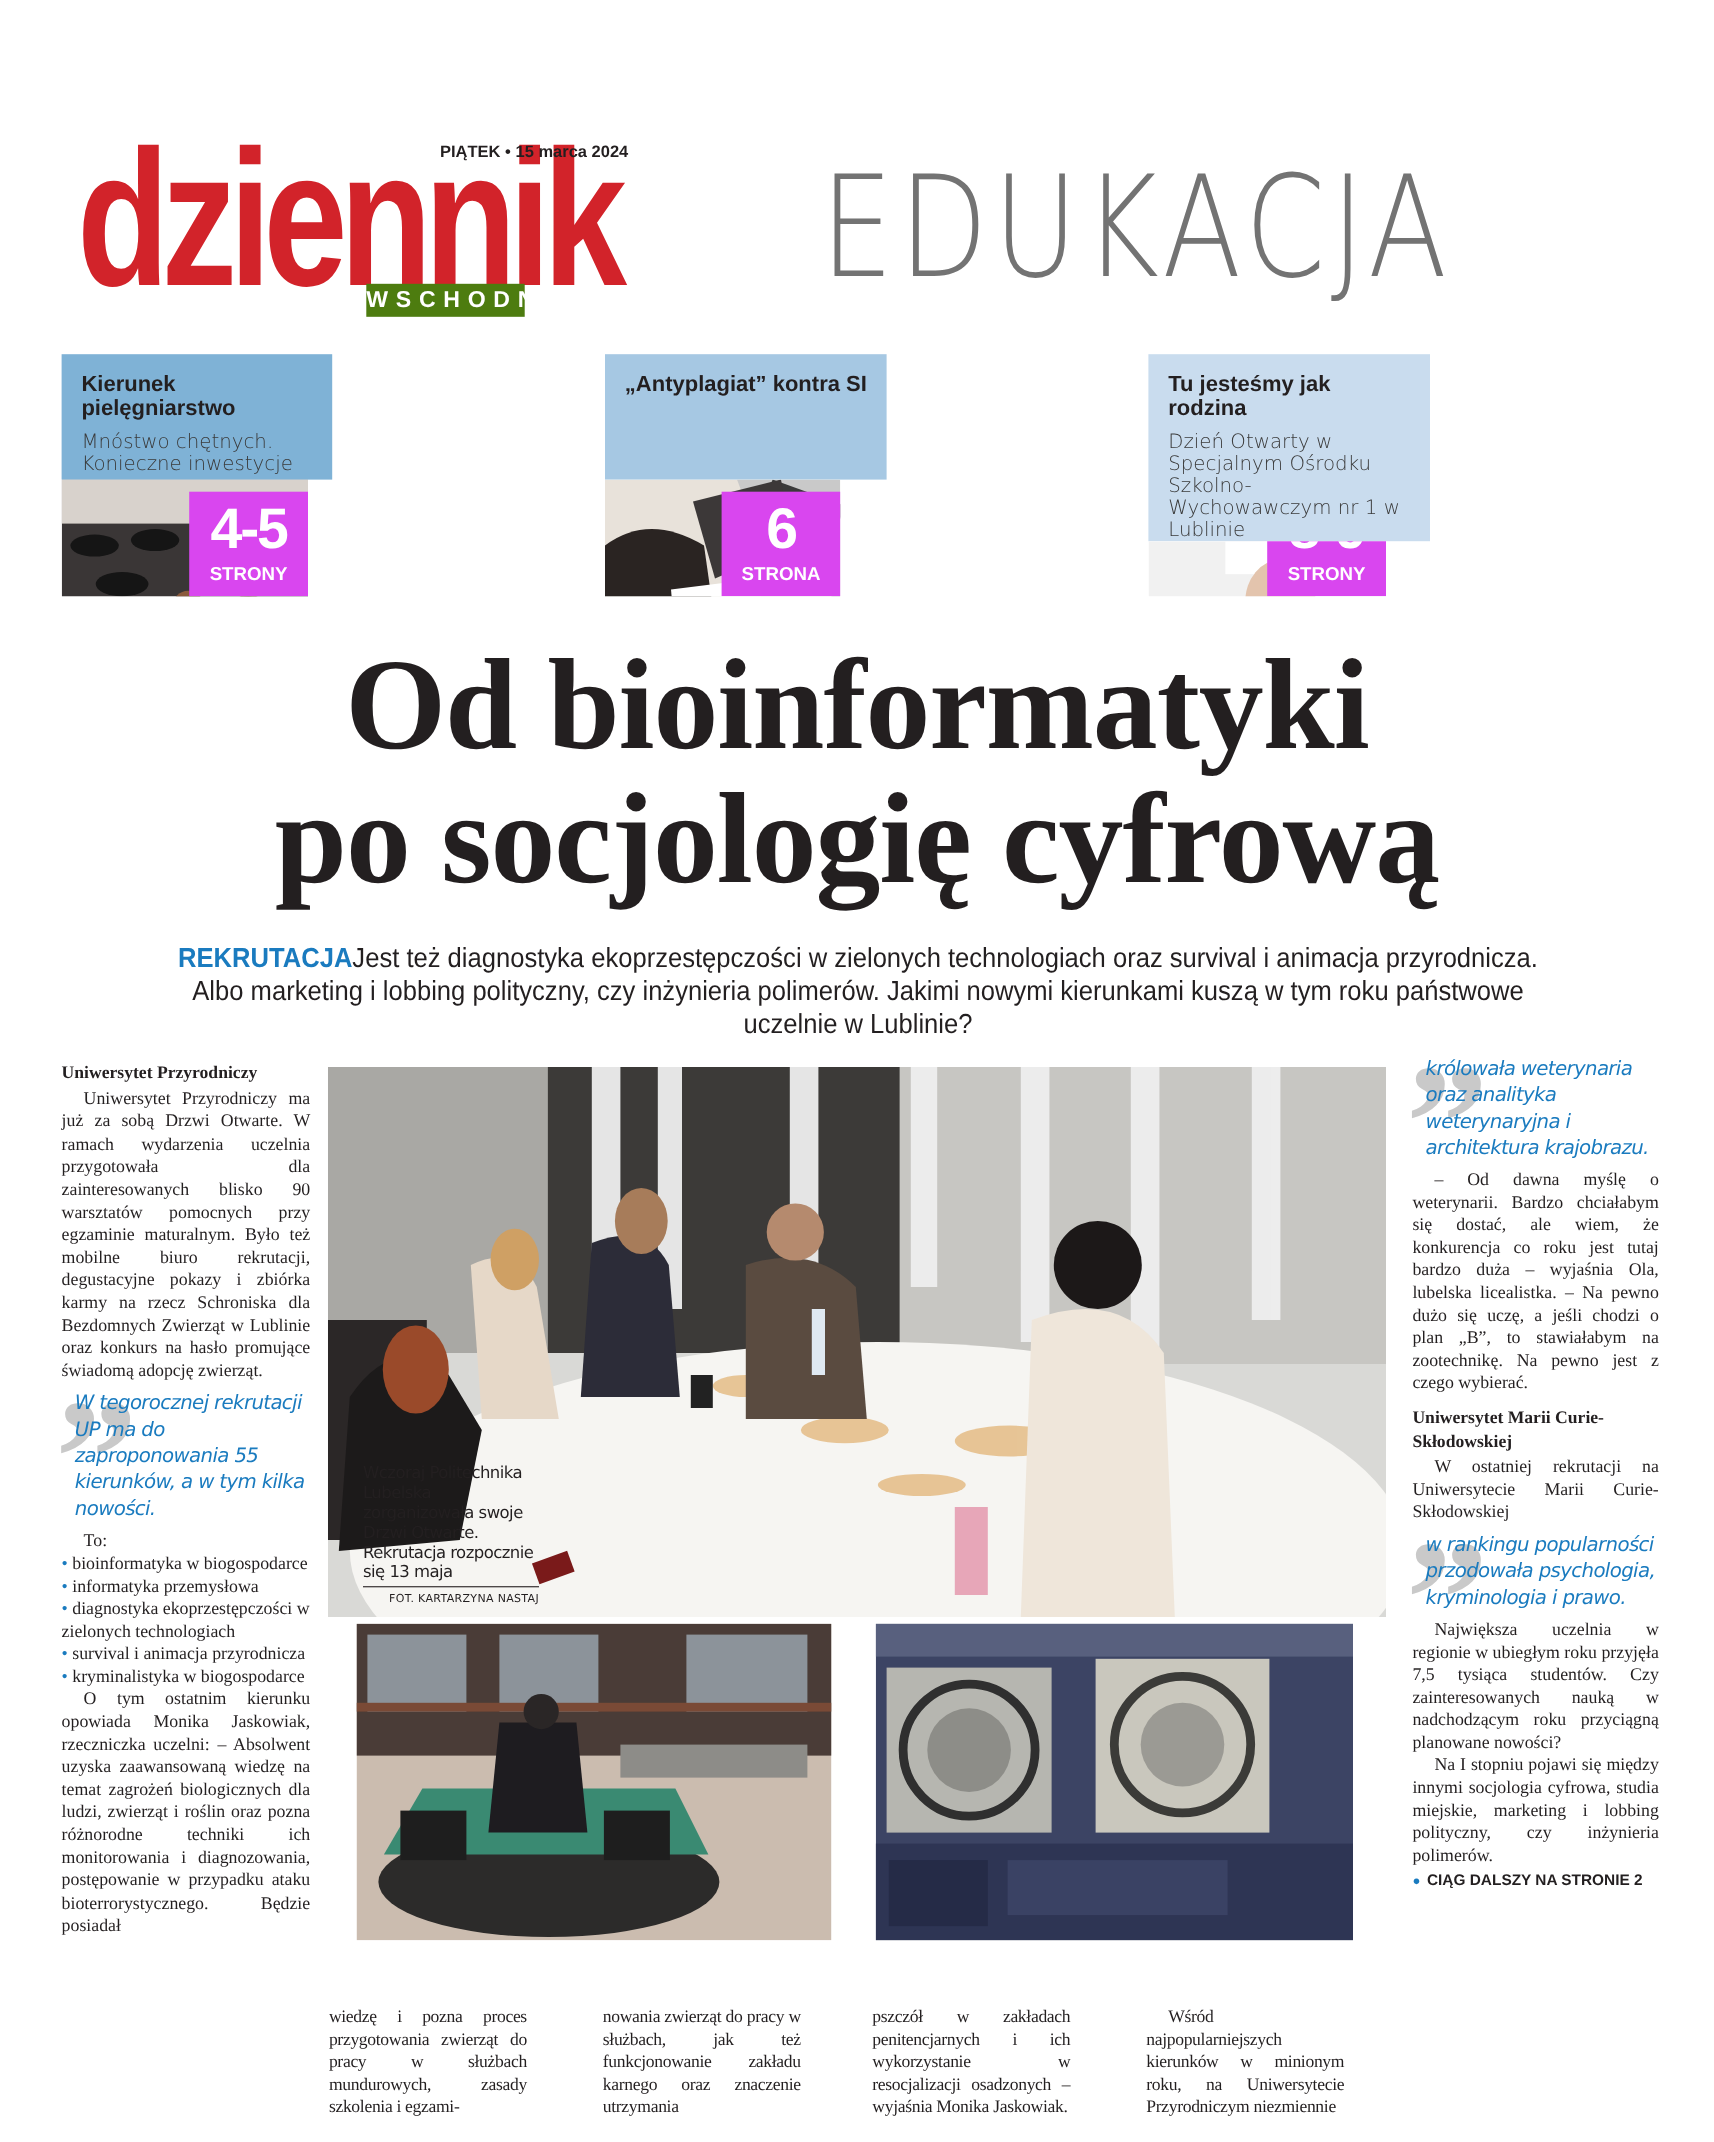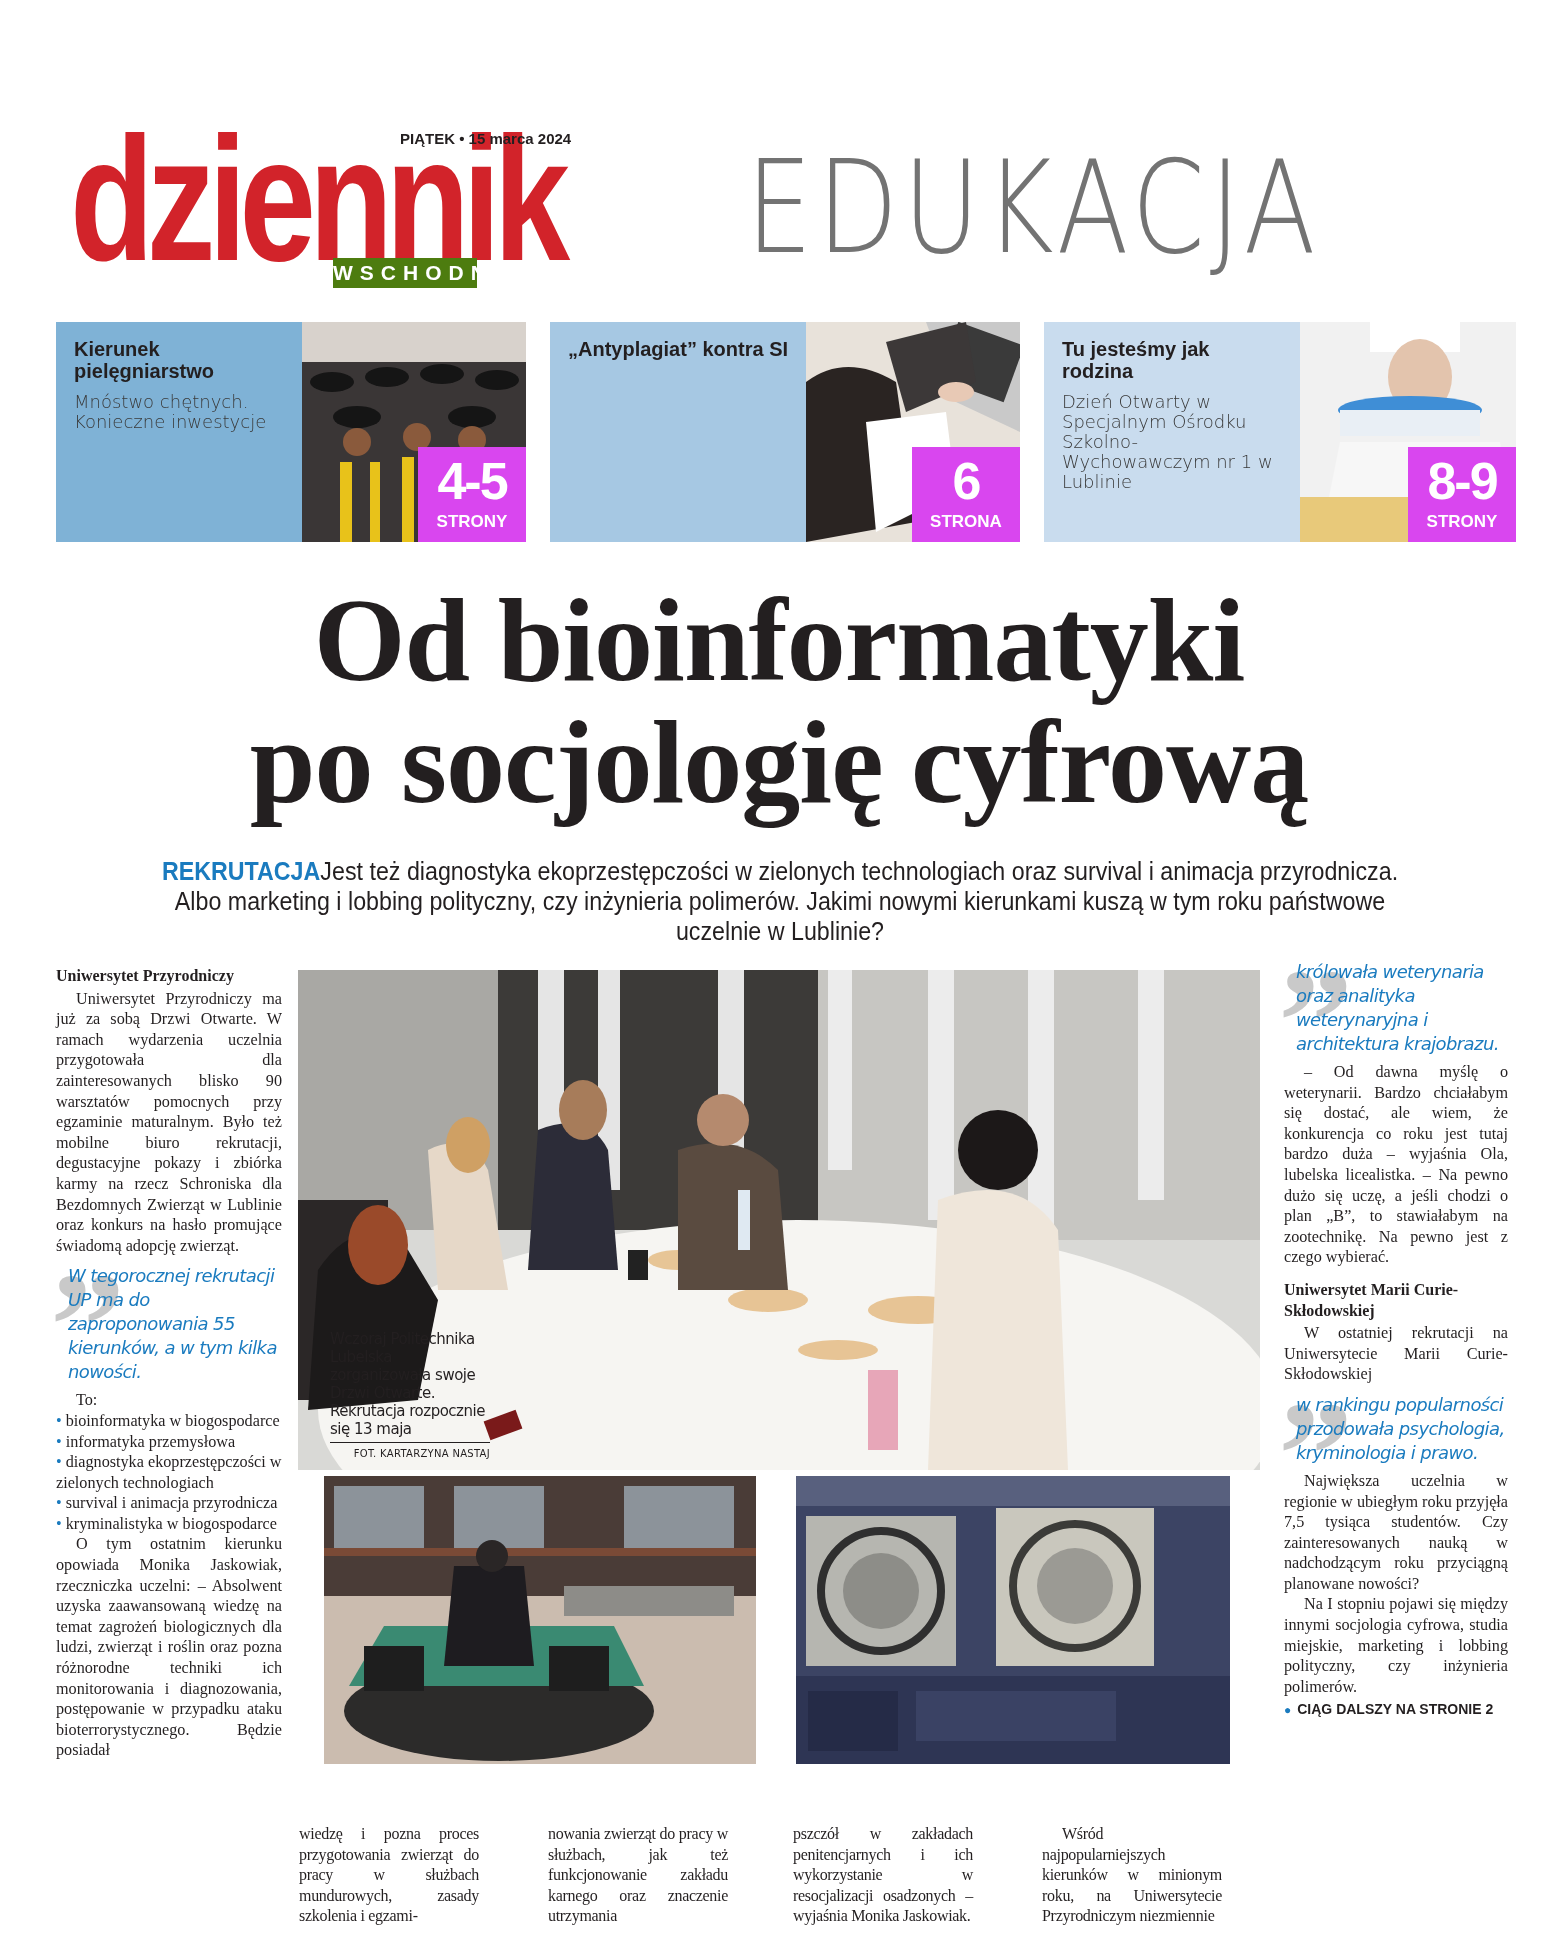--- a/index.html
+++ b/index.html
@@ -25,21 +25,21 @@
     font-family: "Liberation Sans", sans-serif; font-weight: 700; font-size: 15px; color: #231f20;
   }
   .section-word {
     position: absolute; left: 690px; top: 44px;
     font-family: "DejaVu Sans", sans-serif; font-weight: 300; font-size: 128px; line-height: 128px;
     color: #737373; letter-spacing: 6px; transform: scaleX(0.82); transform-origin: left top;
   }
 
   
   .teasers { position: absolute; left: 56px; top: 322px; width: 1460px; height: 220px; }
-  .teaser { position: absolute; top: 0; height: 220px; display: flex; }
+  .teaser { position: absolute; top: 0; height: 220px; display: flex; flex-direction: column; }
   .teaser .tx { height: 100%; padding: 16px 16px 0 18px; }
   .teaser h3 { font-family: "Liberation Sans", sans-serif; font-weight: 700; font-size: 20px; line-height: 22px; color: #231f20; margin-bottom: 10px; }
   .teaser p { font-family: "DejaVu Sans", sans-serif; font-weight: 300; font-size: 18px; line-height: 20px; color: #3a3a3a; }
   .teaser .ph { position: relative; height: 100%; overflow: hidden; }
   .badge {
     position: absolute; right: 0; bottom: 0; width: 108px; height: 95px; background: #d946ef; color: #fff;
     font-family: "Liberation Sans", sans-serif; font-weight: 700; text-align: center;
   }
   .badge .n { font-size: 52px; line-height: 60px; padding-top: 4px; letter-spacing: -2px; }
   .badge .s { font-size: 17px; line-height: 22px; }

